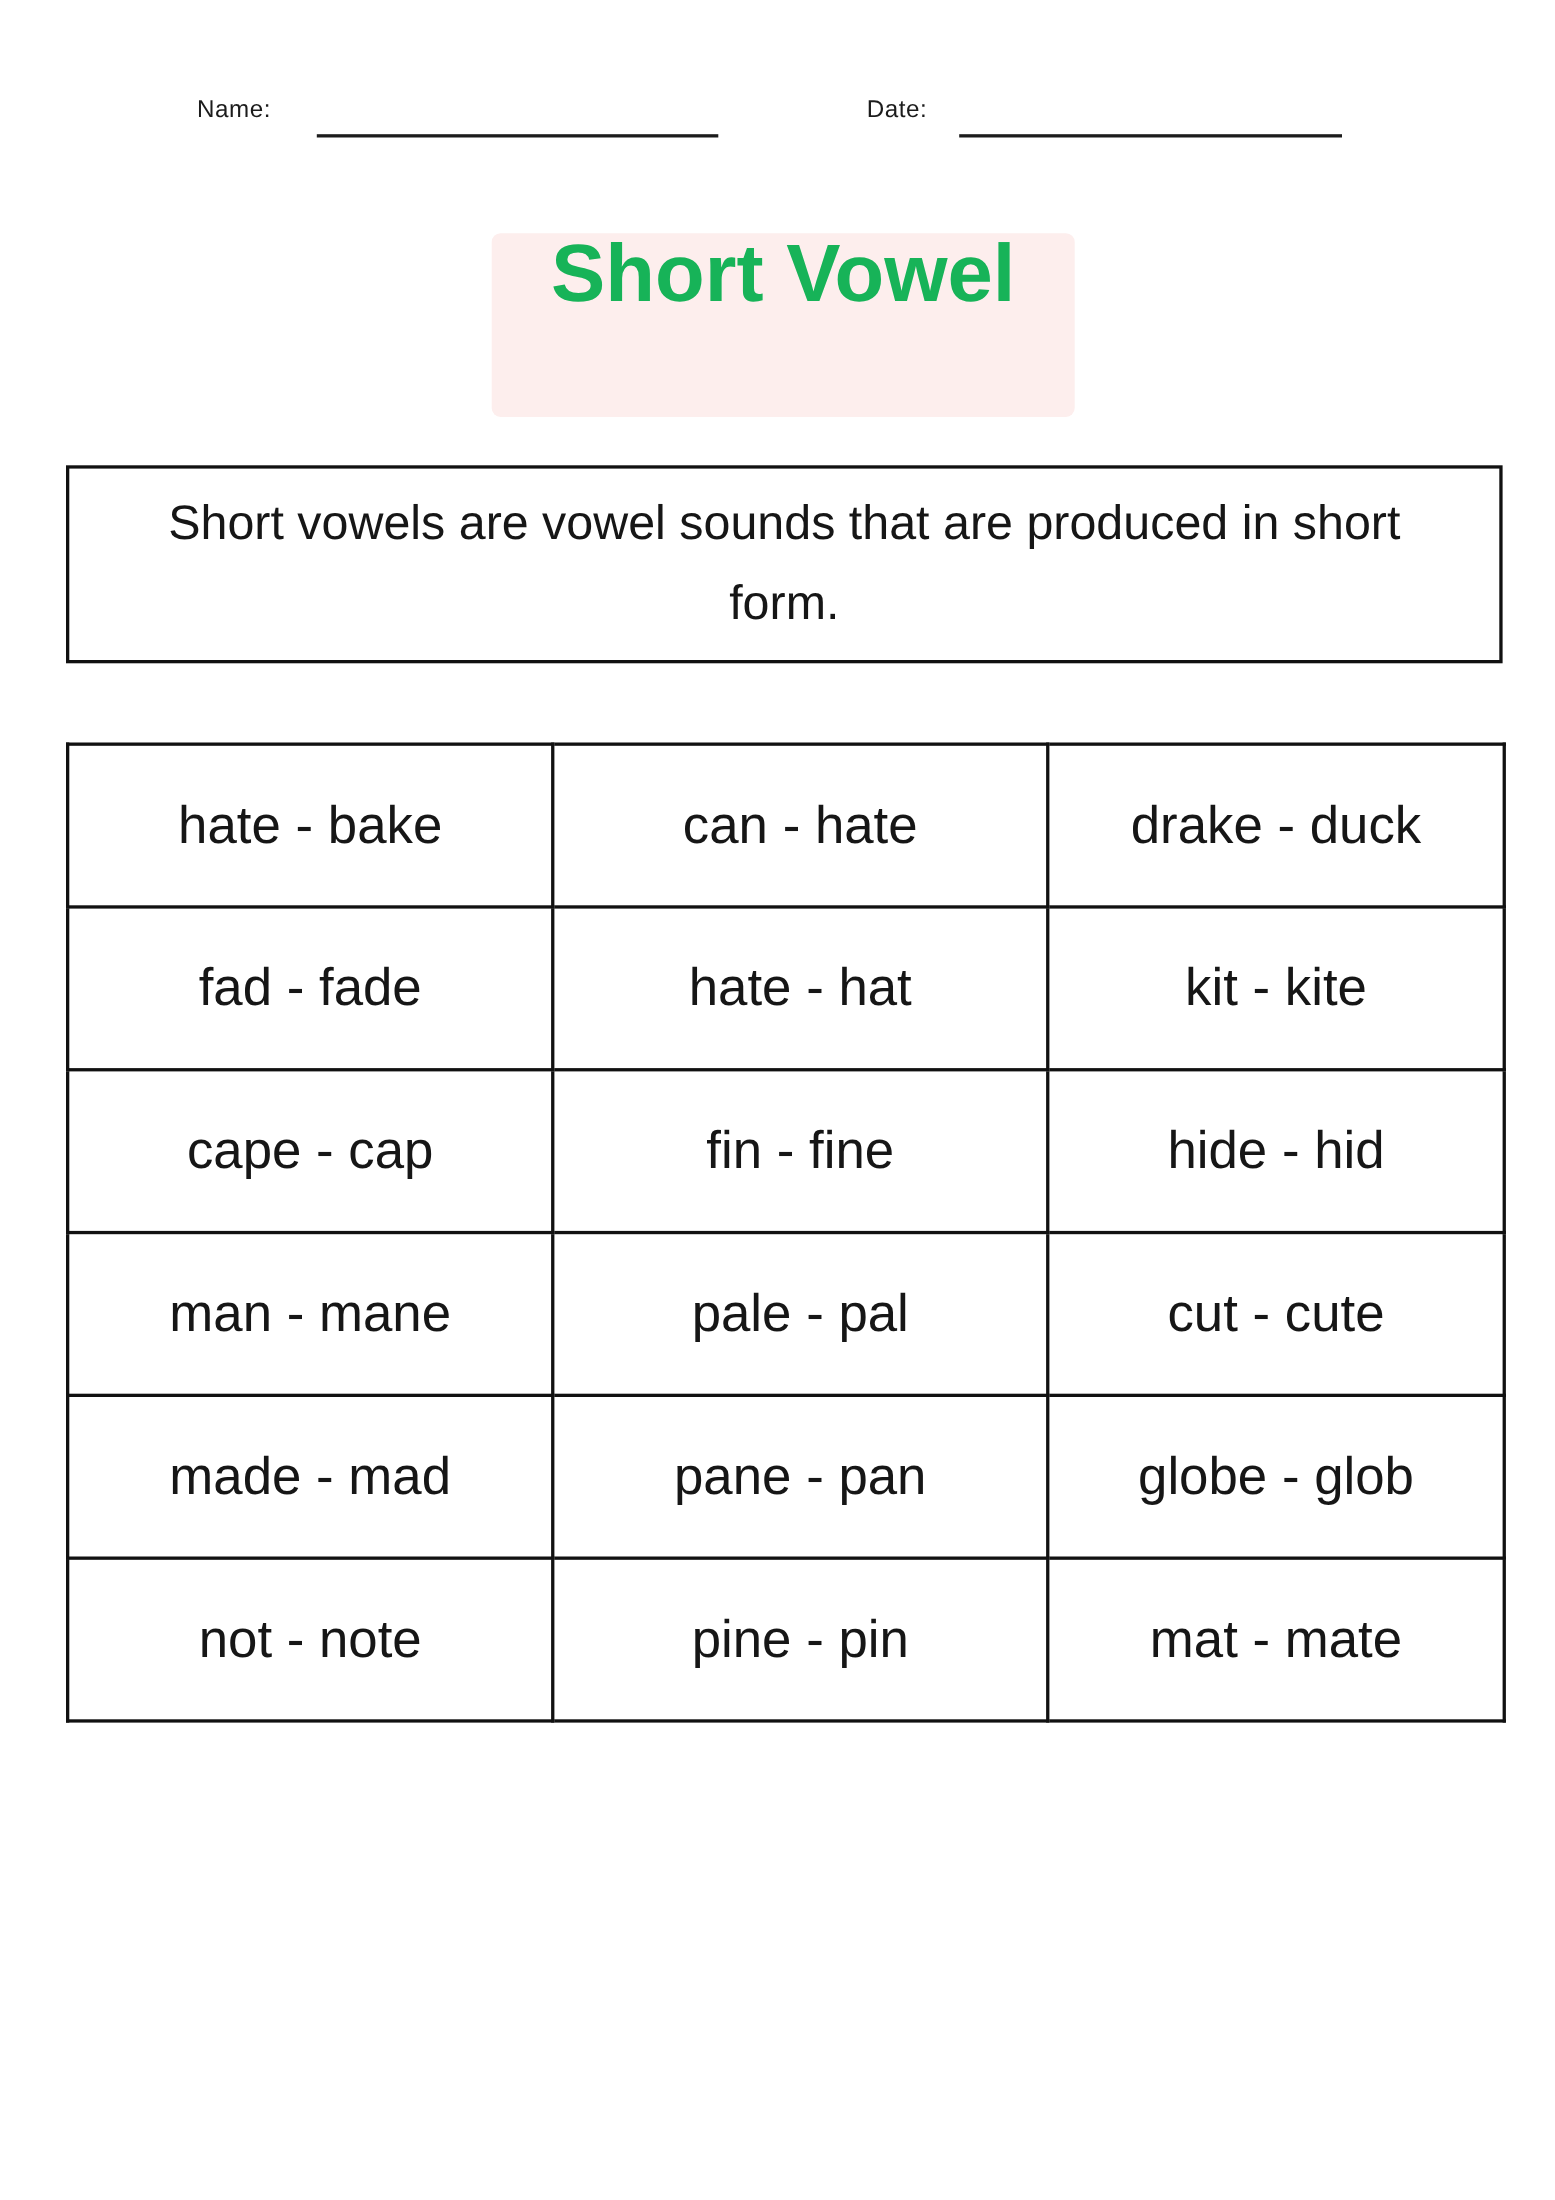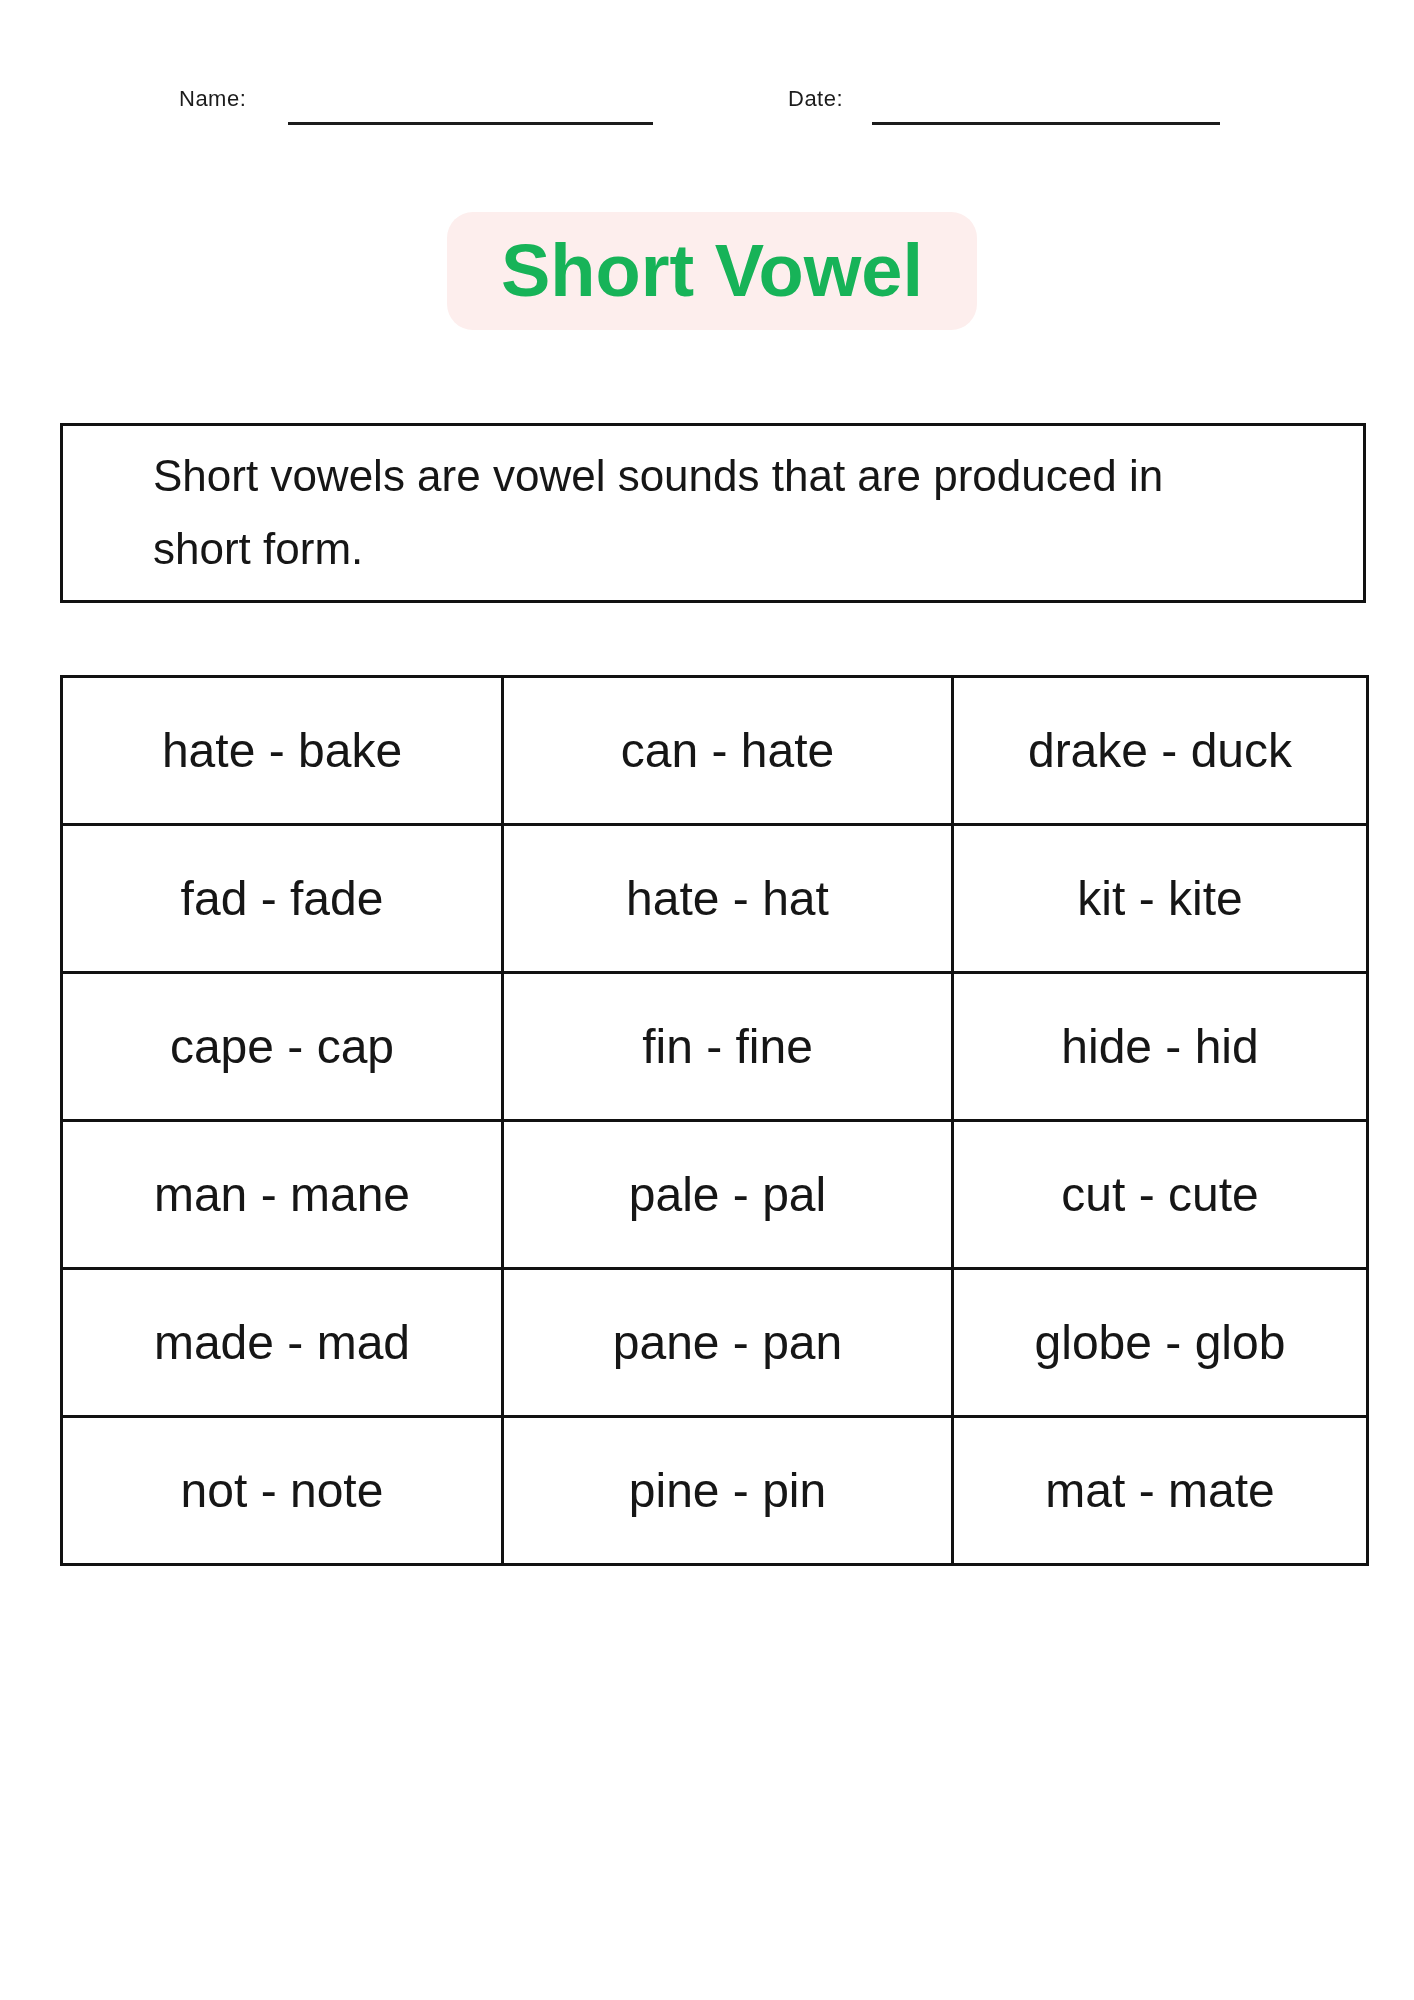--- a/index.html
+++ b/index.html
@@ -44,25 +44,25 @@
   }
   .name-line { left: 288px; width: 365px; }
   .date-line { left: 872px; width: 348px; }
 
   
   .title-badge {
     position: absolute;
     left: 447px;
     top: 212px;
     width: 530px;
-    height: 118px;
+    height: 167px;
     background: #fdeeed;
-    border-radius: 26px;
+    border-radius: 8px;
     display: flex;
-    align-items: center;
+    align-items: flex-start;
     justify-content: center;
   }
   .title-text {
     font-size: 74px;
     font-weight: 700;
     color: #17b358;
     letter-spacing: 0;
     line-height: 1;
   }
 
@@ -70,22 +70,22 @@
   .definition-box {
     position: absolute;
     left: 60px;
     top: 423px;
     width: 1306px;
     height: 180px;
     border: 3px solid #111111;
     display: flex;
     align-items: center;
     justify-content: center;
-    text-align: left;
-    padding: 0 90px;
+    text-align: center;
+    padding: 0 68px;
   }
   .definition-text {
     font-size: 44px;
     line-height: 1.65;
     font-weight: 400;
     font-stretch: semi-condensed;
     color: #161616;
   }
 
   

